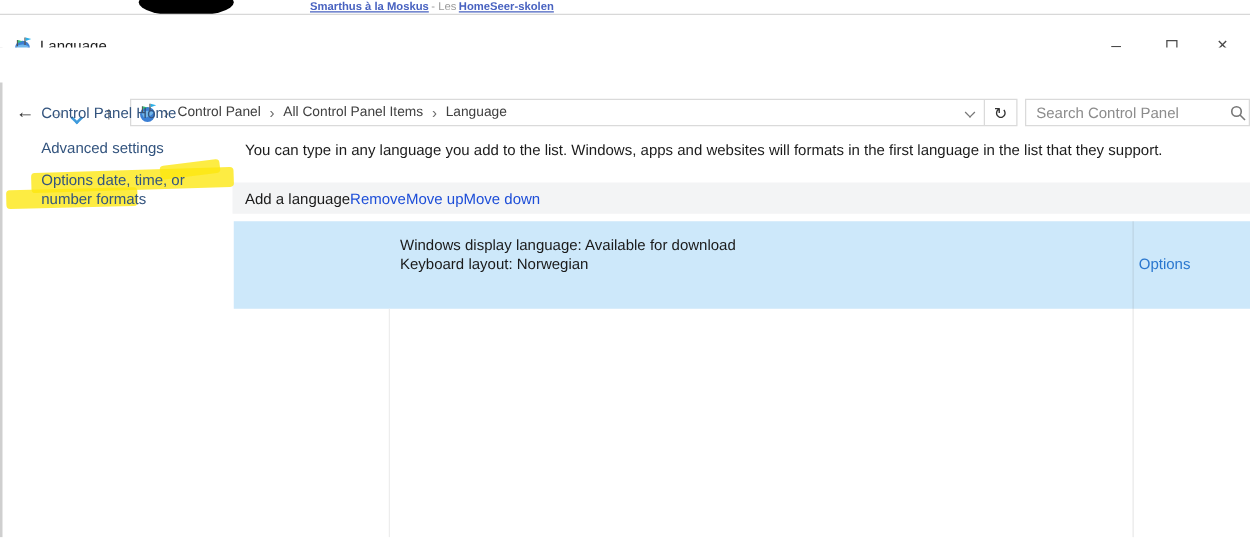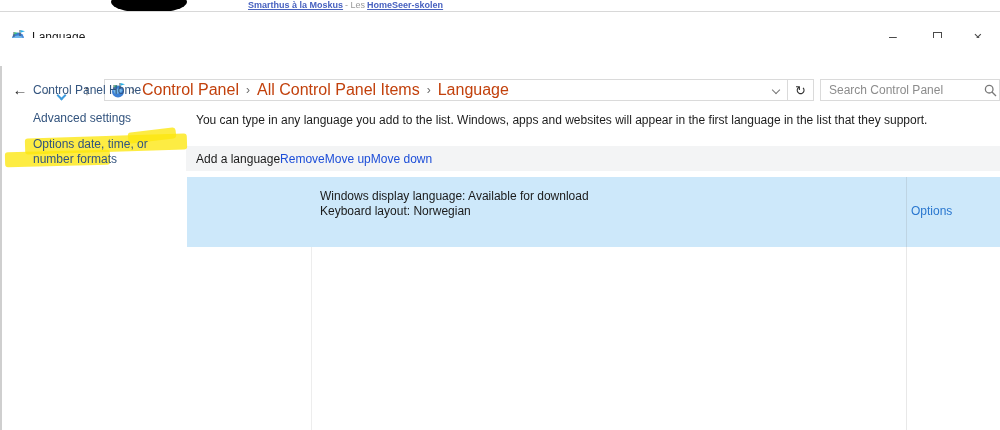--- a/index.html
+++ b/index.html
@@ -34,21 +34,21 @@
                font-size:15px; cursor:pointer; }
   .back { left:8px; width:24px; color:#2a2a2a; }
   .fwd  { left:34px; width:24px; color:#c3c3c3; }
   .up   { left:76px; width:22px; color:#2a2a2a; font-size:14px; }
   .chev { display:inline-block; width:7px; height:7px; border-right:2px solid #3f9bdc;
           border-bottom:2px solid #3f9bdc; transform:rotate(45deg); }
   .hist-chev { position:absolute; left:58px; top:47px; cursor:pointer; }
   .addr { position:absolute; left:104px; top:41px; width:710px; height:22px;
           border:1px solid #dadada; display:flex; align-items:center; background:#fff; }
   .addr-icon { width:16px; height:16px; margin:0 2px 0 5px; }
-  .crumb { font-size:16px; color:#c2410c; padding:0 4px; cursor:pointer; white-space:nowrap; }
+  .crumb { font-size:11px; color:#404040; padding:0 4px; cursor:pointer; white-space:nowrap; }
   .crumb-sep { font-size:12px; color:#6d6d6d; padding:0 3px; }
   .addr-spacer { flex:1; }
   .addr-dd { width:22px; height:100%; display:flex; align-items:center; justify-content:center;
              cursor:pointer; }
   .addr-dd .chev { border-color:#777; border-width:1.5px; width:6px; height:6px; }
   .refresh-seg { width:26px; height:100%; border-left:1px solid #dadada; display:flex;
                  align-items:center; justify-content:center; font-size:13px; color:#333; cursor:pointer; }
   .searchbox { position:absolute; left:820px; top:41px; width:180px; height:22px;
                border:1px solid #dadada; display:flex; align-items:center; background:#fff; }
   .searchbox input { border:none; outline:none; flex:1; font-size:12px; color:#444;
@@ -154,21 +154,21 @@
     </div>
   </div>
 
   <div class="hl hl-1"></div>
   <div class="hl hl-2"></div>
   <div class="hl hl-3"></div>
   <a class="side-link sl-1">Control Panel Home</a>
   <a class="side-link sl-2">Advanced settings</a>
   <a class="side-link sl-3">Options date, time, or number formats</a>
 
-  <div class="desc">You can type in any language you add to the list. Windows, apps and websites will appear in the first language in the list that they support.</div>
+  <div class="desc">You can type in any language you add to the list. Windows, apps and websites will formats in the first language in the list that they support.</div>
 
   <div class="toolbar">
     <span class="tb-item tb-on">Add a language</span>
     <span class="tb-item tb-off">Remove</span>
     <span class="tb-item tb-off">Move up</span>
     <span class="tb-item tb-off">Move down</span>
   </div>
 
   <div class="lang-row">
     <div class="lang-details">

